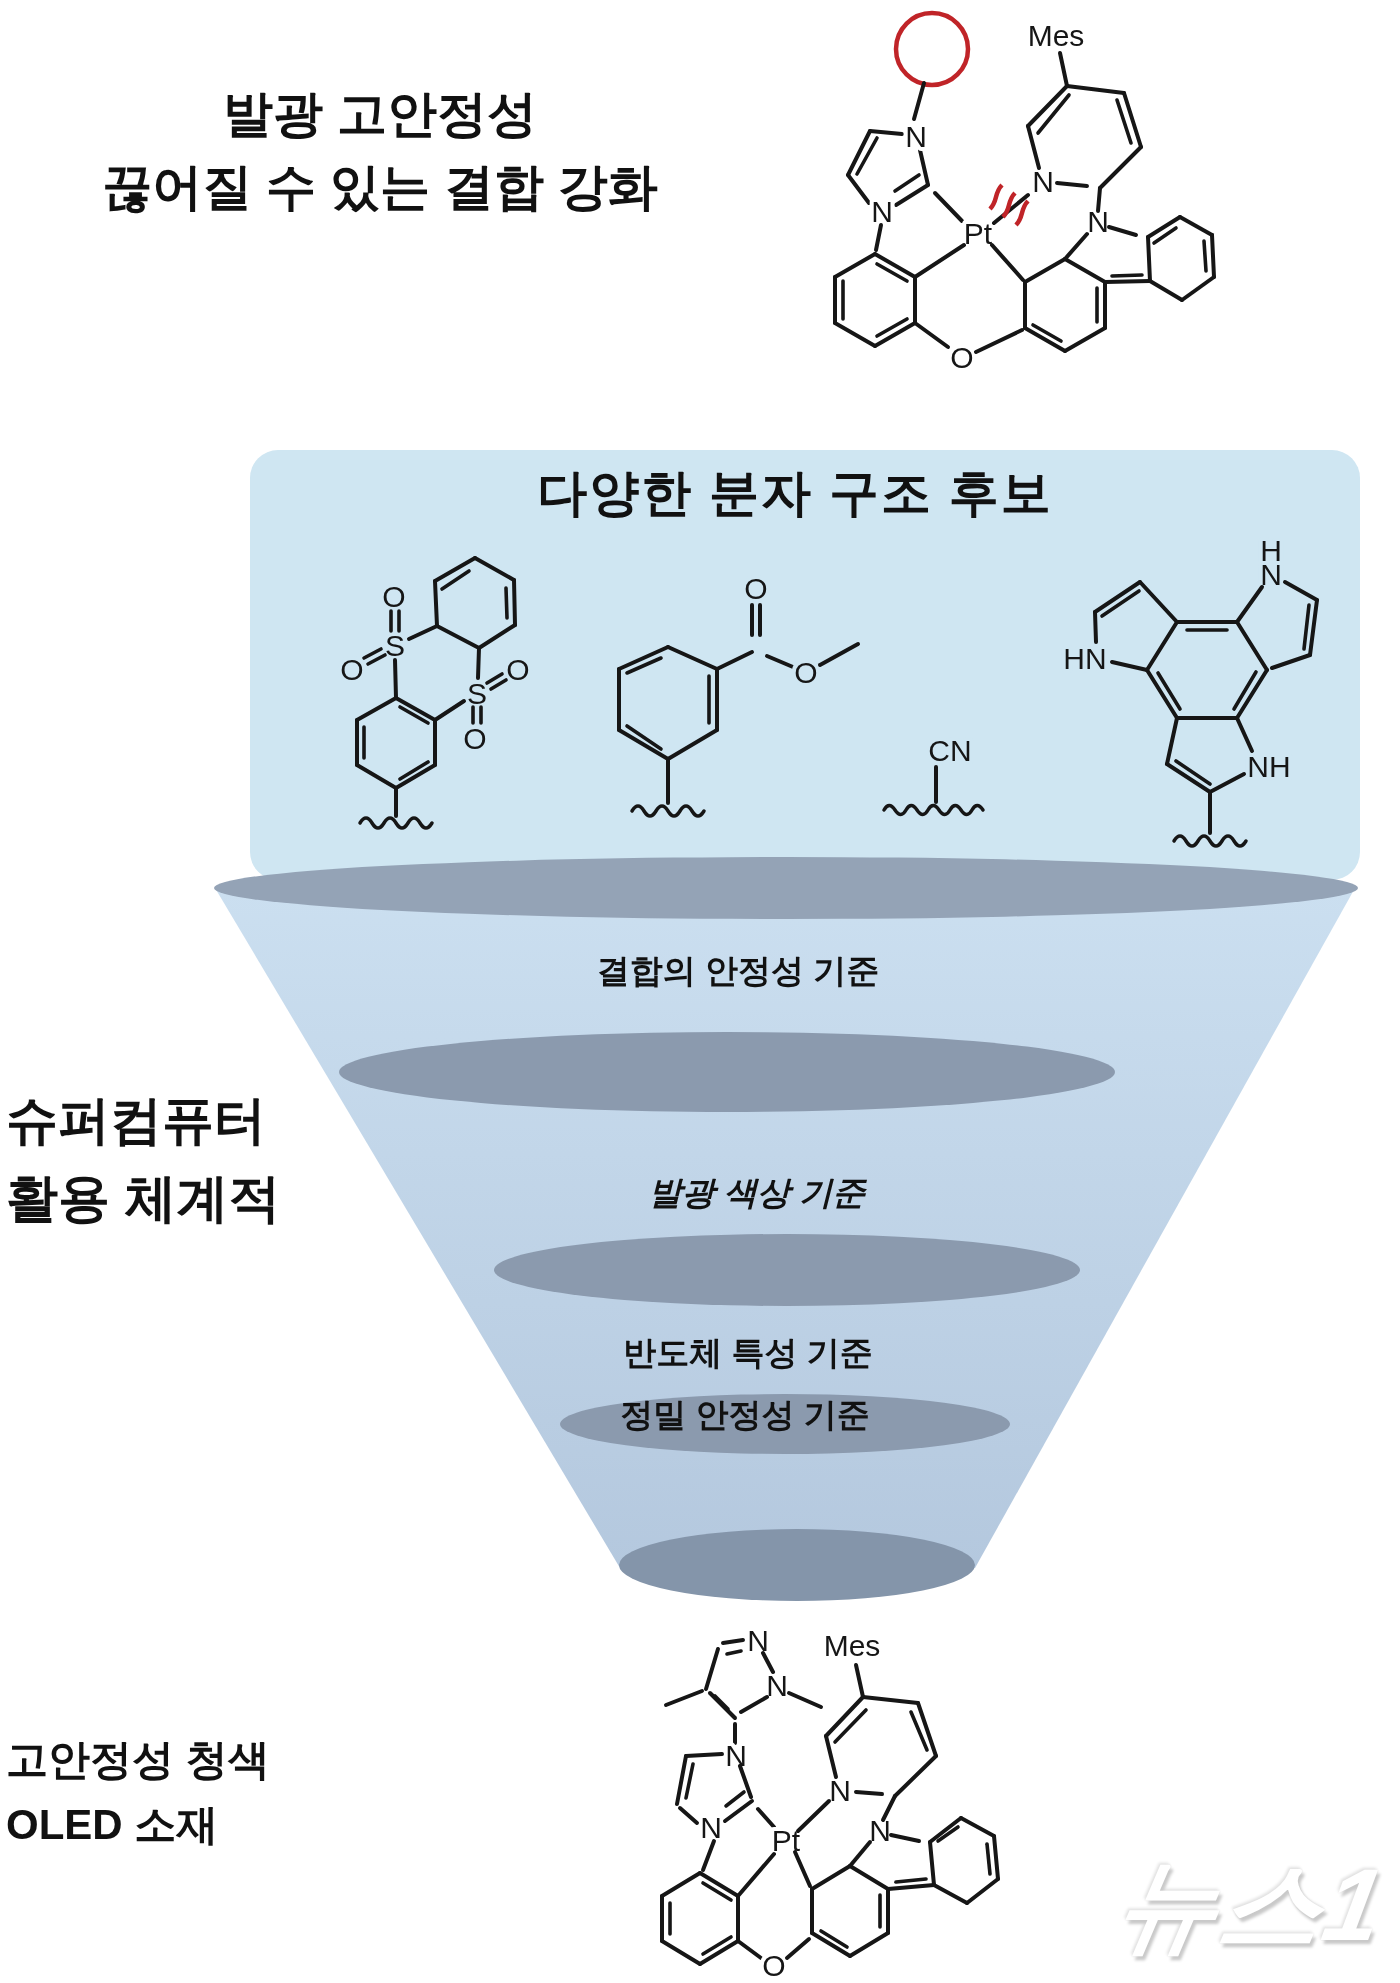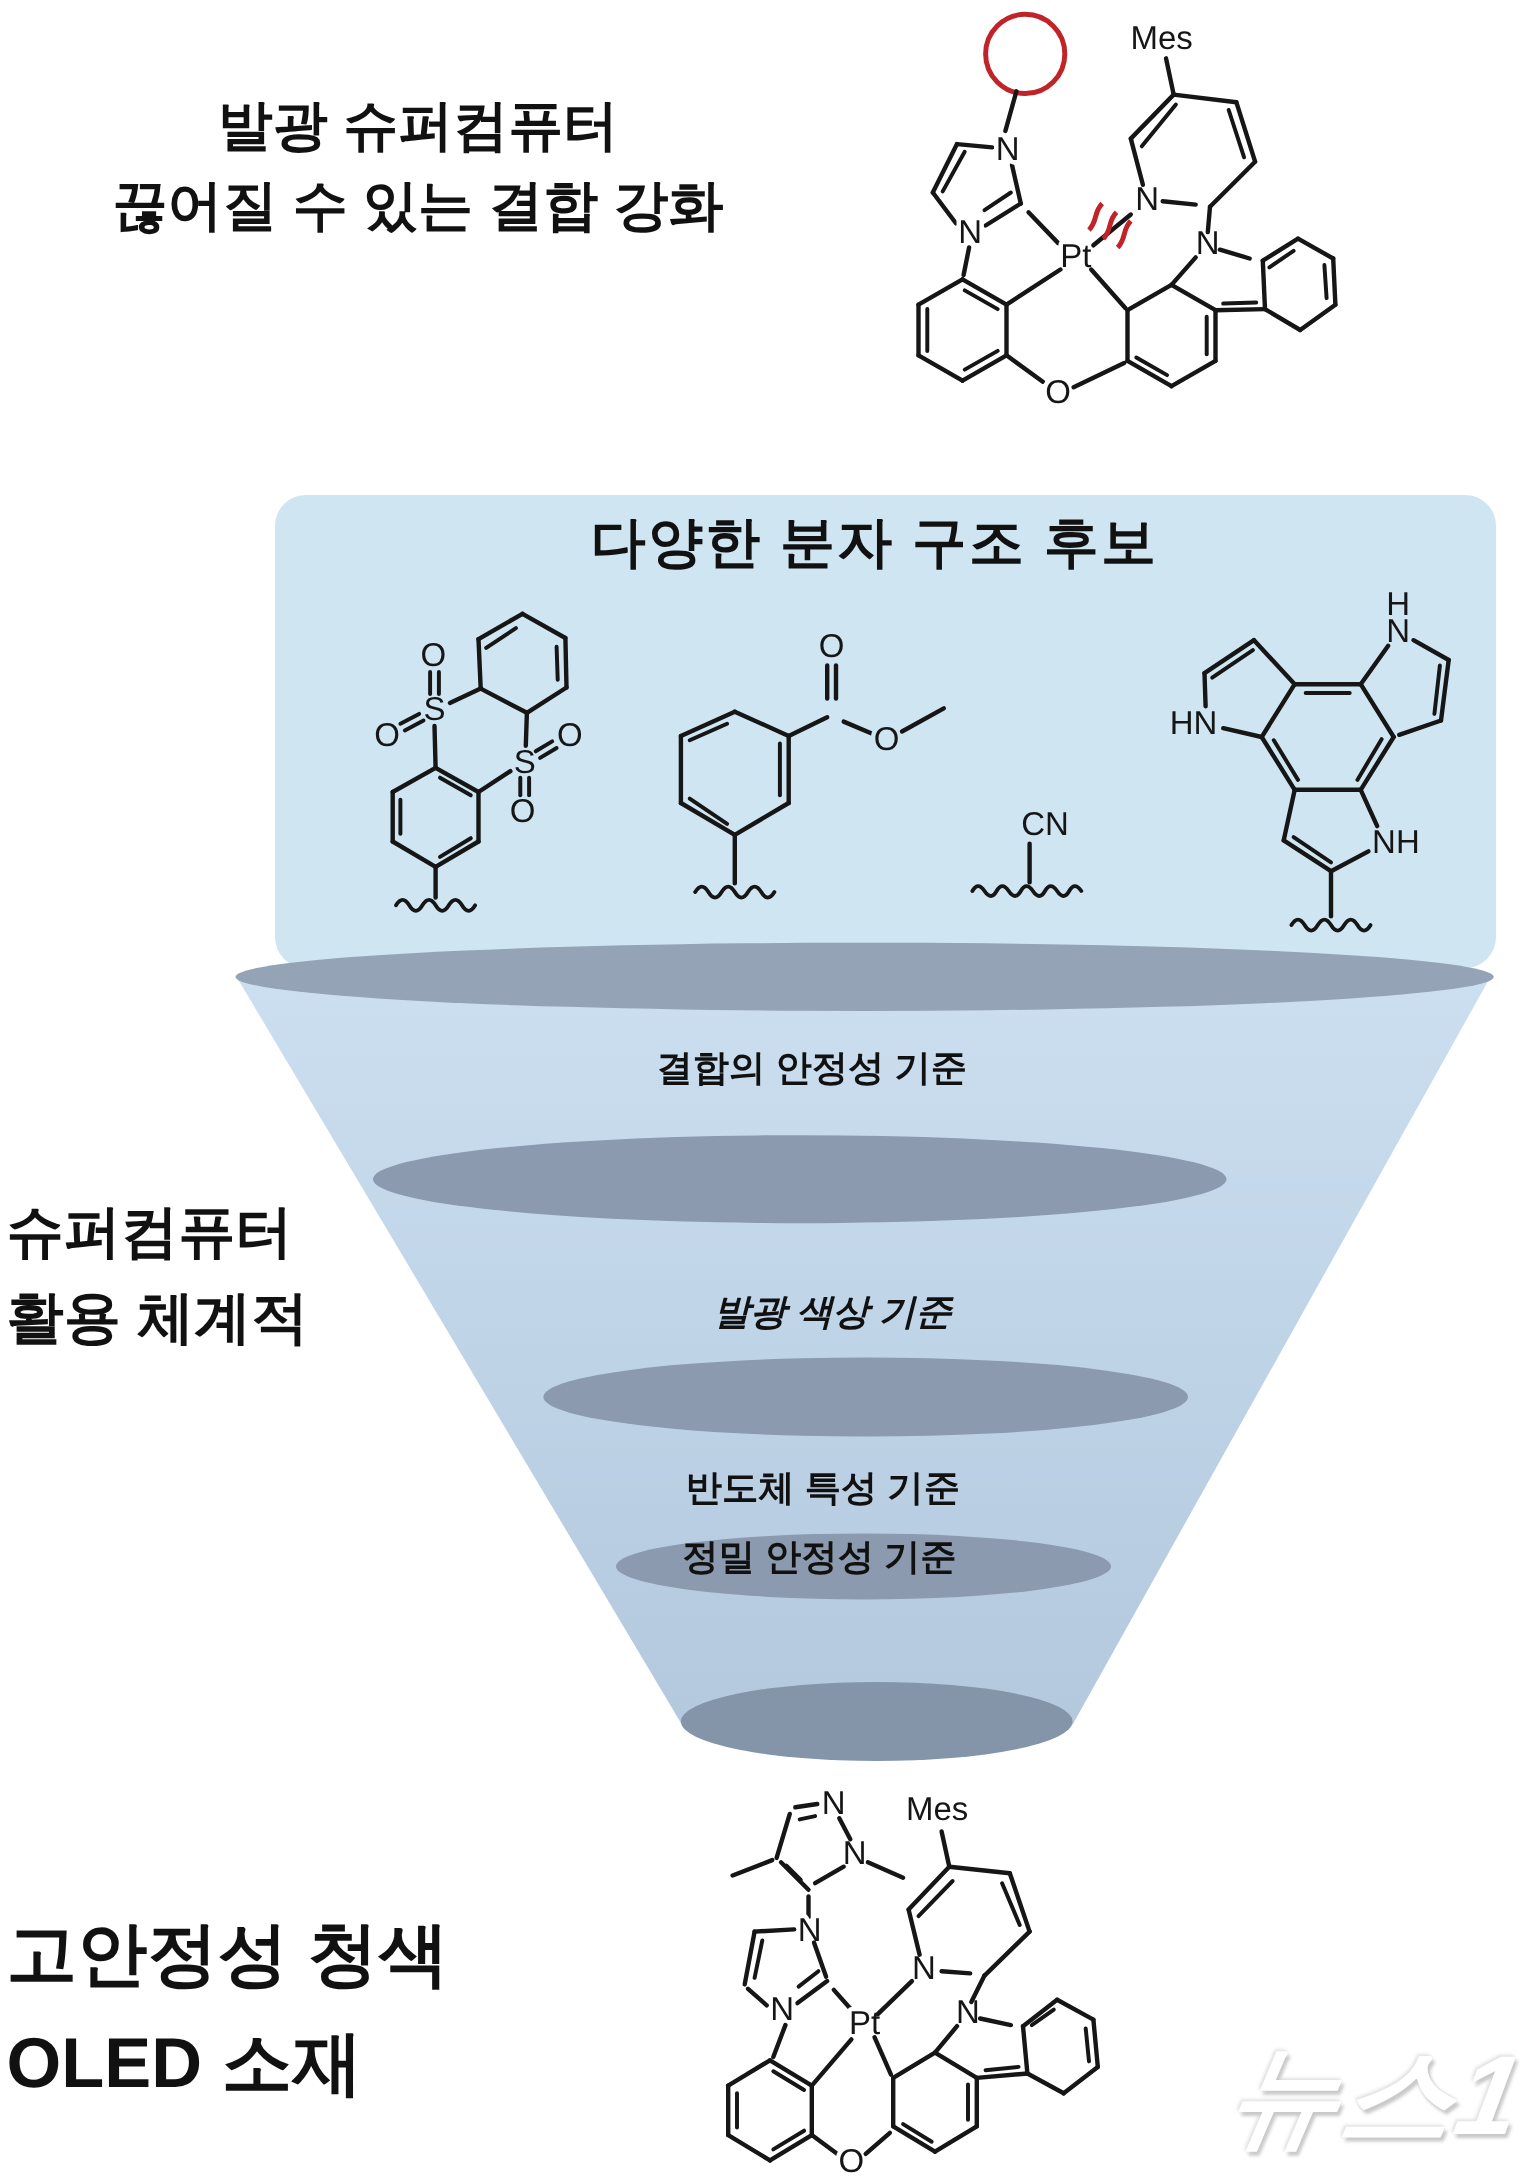--- a/index.html
+++ b/index.html
@@ -4,21 +4,21 @@
 <style>
   html,body { margin:0; padding:0; background:#ffffff; }
   .canvas { position:relative; width:1400px; height:1983px; background:#ffffff; overflow:hidden;
             font-family:"Liberation Sans", sans-serif; color:#111; }
   .layer { position:absolute; left:0; top:0; }
   .caption { position:absolute; font-weight:600; color:#111; z-index:3; }
   .top-caption { left:70px; top:78px; width:620px; text-align:center; font-size:50px; line-height:1.45; }
   .panel-title { left:775px; top:460px; transform:translateX(-50%); font-size:50px; white-space:nowrap; letter-spacing:2px;margin-left:20px; }
   .stage { position:absolute; transform:translateX(-50%); font-size:33px; font-weight:600; white-space:nowrap; z-index:3; }
   .side-caption { left:6px; top:1081px; font-size:52px; line-height:1.5; }
-  .result-caption { left:6px; top:1727px; font-size:64px; line-height:1.55; }
+  .result-caption { left:6px; top:1727px; font-size:42px; line-height:1.55; }
   .watermark { position:absolute; right:16px; top:1838px; font-size:102px; font-weight:bold; font-style:italic;
                color:#ffffff; transform:skewX(-10deg); letter-spacing:2px; z-index:4;
                text-shadow:3px 4px 3px #c9c9c9, -2px -2px 3px #e3e3e3, 0 0 2px #d6d6d6; }
   svg.mol { position:absolute; z-index:2; overflow:visible; }
   .bond  { stroke:#161616; stroke-width:4;   stroke-linecap:round; fill:none; }
   .bond2 { stroke:#161616; stroke-width:3.6; stroke-linecap:round; fill:none; }
   .wave  { stroke:#161616; stroke-width:3.5; stroke-linecap:round; fill:none; }
   .red   { stroke:#c02428; fill:none; }
   text.atom { font-family:"Liberation Sans",sans-serif; font-size:30px; fill:#161616;
               text-anchor:middle; dominant-baseline:central; font-weight:500;
@@ -41,21 +41,21 @@
     <rect x="250" y="450" width="1110" height="430" rx="28" fill="#cfe6f2"></rect>
     <polygon points="215,888 1355,888 975,1568 620,1568" fill="url(#funnelGrad)"></polygon>
     <ellipse cx="786" cy="888" rx="572" ry="31" fill="#94a3b6"></ellipse>
     <ellipse cx="727" cy="1072" rx="388" ry="40" fill="#8b9aae"></ellipse>
     <ellipse cx="787" cy="1270" rx="293" ry="36" fill="#8b9aae"></ellipse>
     <ellipse cx="785" cy="1424" rx="225" ry="30" fill="#8b9aae"></ellipse>
     <ellipse cx="797" cy="1565" rx="178" ry="36" fill="#8495aa"></ellipse>
   </svg>
 
   <div class="caption top-caption">
-    <div>발광 슈퍼컴퓨터</div>
+    <div>발광 고안정성</div>
     <div>끊어질 수 있는 결합 강화</div>
   </div>
 
   <svg class="mol" style="left:620px; top:5px;" width="600" height="430" viewBox="0 0 600 430">
     <circle cx="312" cy="44" r="36" class="red" stroke-width="4.5"></circle>
     <line class="bond" x1="304" y1="78" x2="294" y2="114"></line>
 
     <line class="bond" x1="300" y1="145" x2="308" y2="180"></line>
     <line class="bond" x1="308" y1="180" x2="276" y2="200"></line>
     <line class="bond2" x1="299" y1="170" x2="275" y2="186"></line>

